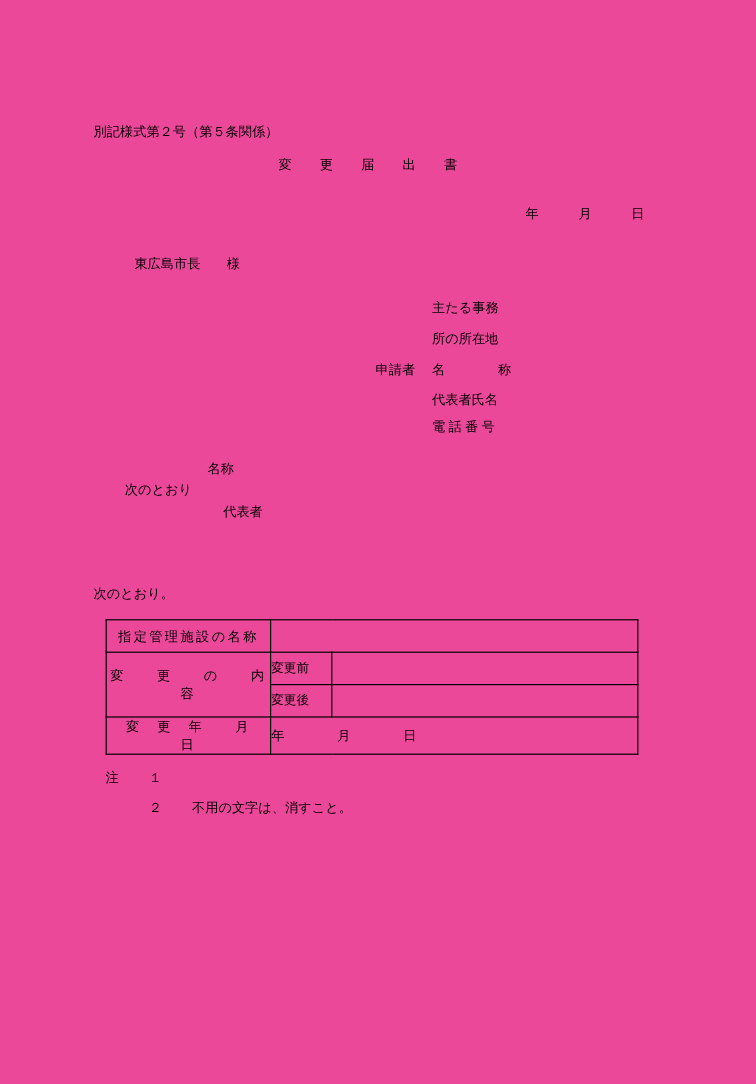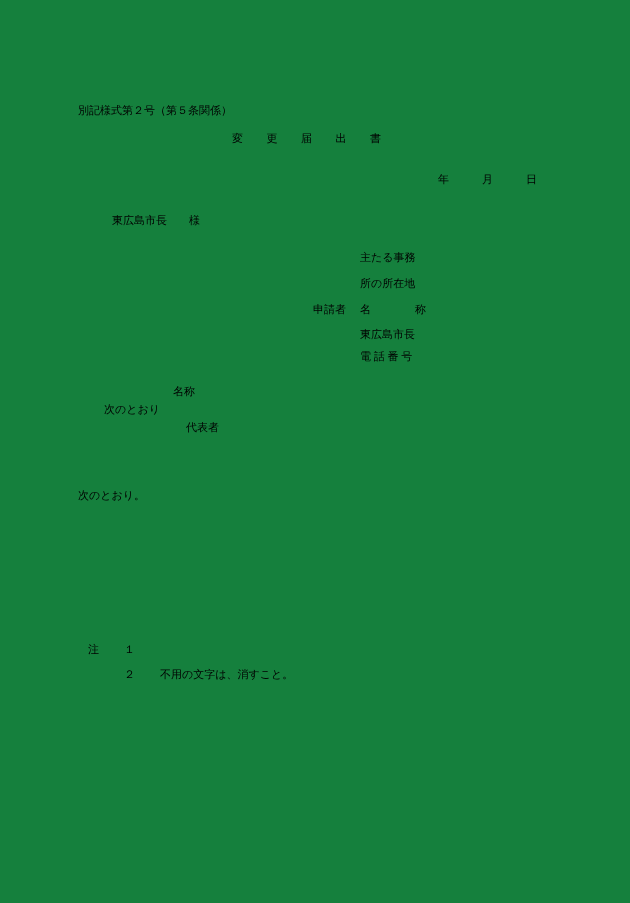--- a/index.html
+++ b/index.html
@@ -7,21 +7,21 @@
     padding: 0;
     background: #e8e8e8;
   }
   body {
     font-family: "Liberation Serif", "DejaVu Serif", serif;
   }
   .page {
     position: relative;
     width: 630px;
     height: 903px;
-    background: #15803d;
+    background: #ec4899;
     margin: 0 auto;
     overflow: hidden;
     color: #000;
   }
   .doc {
     position: absolute;
     left: 0;
     top: 0;
     width: 630px;
     height: 903px;
@@ -103,28 +103,49 @@
     <div class="t doc-title">変　　更　　届　　出　　書</div>
 
     <div class="t date-line">年　　　月　　　日</div>
 
     <div class="t addressee">東広島市長　　様</div>
 
     <div class="t applicant-block ab1">主たる事務</div>
     <div class="t applicant-block ab2">所の所在地</div>
     <div class="t ab3-label">申請者</div>
     <div class="t applicant-block ab3">名　　　　称</div>
-    <div class="t applicant-block ab4">東広島市長</div>
+    <div class="t applicant-block ab4">代表者氏名</div>
     <div class="t applicant-block ab5">電 話 番 号</div>
 
     <div class="t body-l1-a">名称</div>
     <div class="t body-l2-a">次のとおり</div>
     <div class="t body-l3-a">代表者</div>
     <div class="t body-l5">次のとおり。</div>
 
+    <table class="main">
+      <tbody>
+          <tr class="row-tall">
+        <td class="label-cell" colspan="1">指定管理施設の名称</td>
+        <td class="blank-cell" colspan="2"></td>
+      </tr>
+      <tr class="row-mid">
+        <td class="label-cell" rowspan="2">変　　更　　の　　内　　容</td>
+        <td class="sub-label">変更前</td>
+        <td class="blank-cell"></td>
+      </tr>
+      <tr class="row-mid">
+        <td class="sub-label">変更後</td>
+        <td class="blank-cell"></td>
+      </tr>
+      <tr class="row-tall">
+        <td class="label-cell">変　更　年　　月　　日</td>
+        <td class="date-row-inner" colspan="2">年　　　　月　　　　日</td>
+      </tr>
+    </tbody>
+      </table>
 
     <div class="t note1">注</div>
     <div class="t note-num1"><span>１</span></div>
     <div class="t" style="left:124px; top:668px;">２</div>
     <div class="t note2" style="left:160px; top:668px;">不用の文字は、消すこと。</div>
 
   </div>
 </div>
 
 </body></html>

